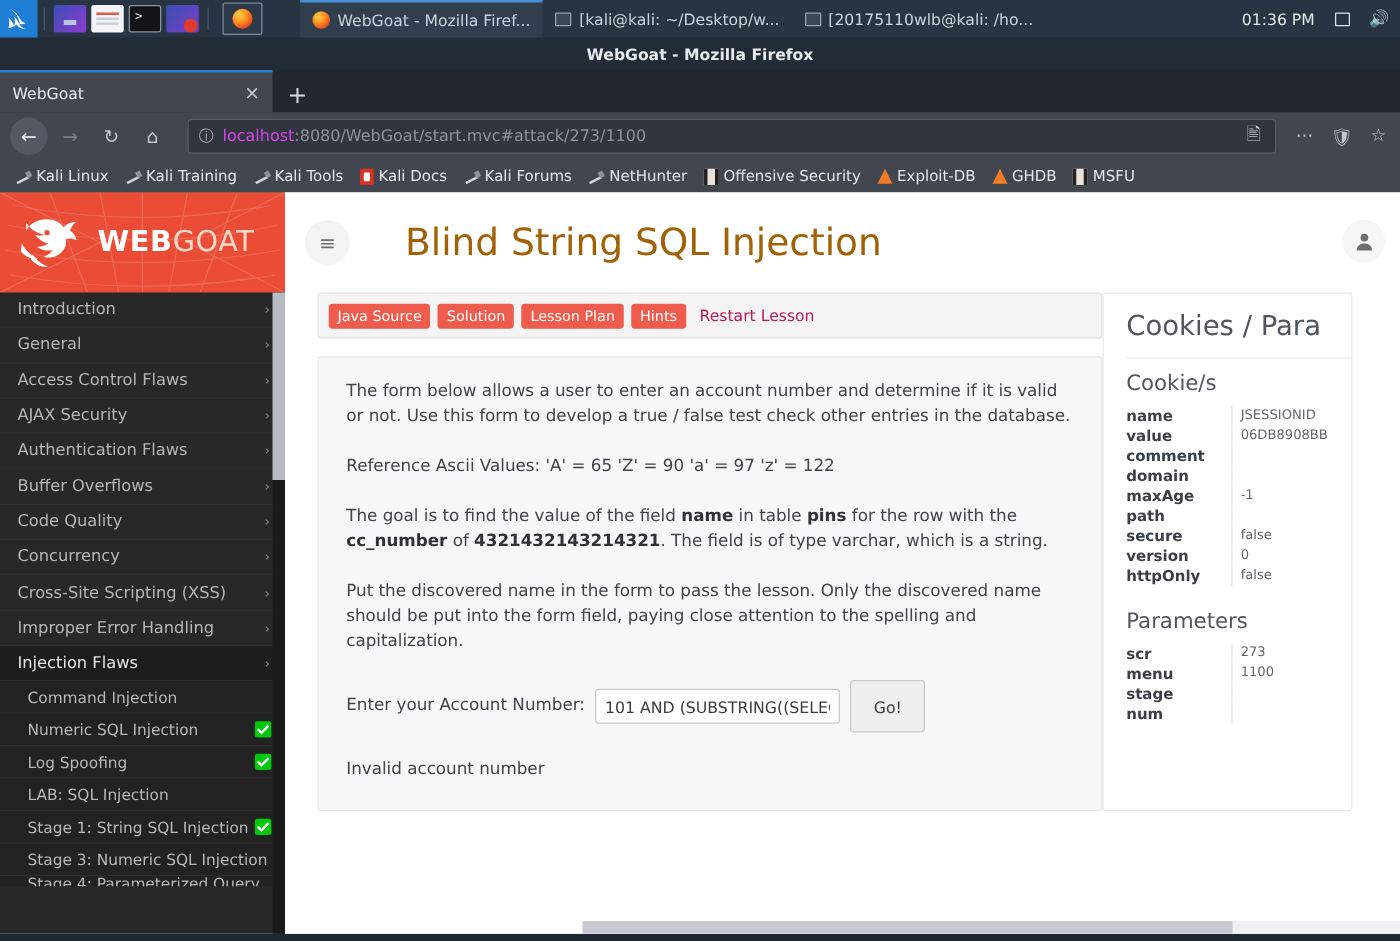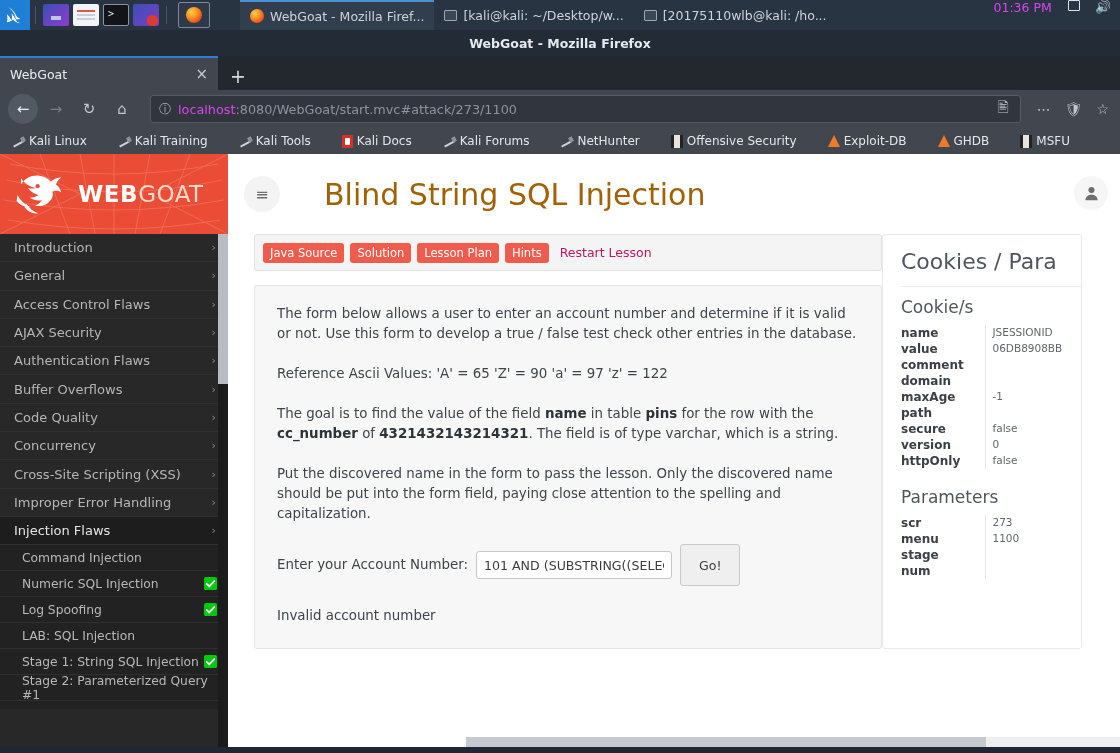--- a/index.html
+++ b/index.html
@@ -54,21 +54,21 @@
   .tb-win.focused { background: #313e4e; border-top: 2px solid #4a90d9; }
   .tb-win .lbl { overflow: hidden; text-overflow: ellipsis; }
   .tb-term-ico {
     width: 13px; height: 11px; border: 1px solid #9aa4b2;
     background: #3b4755; border-radius: 1px; flex: none;
   }
   .tb-ff-ico { width: 14px; height: 14px; border-radius: 50%; flex:none;
     background: radial-gradient(circle at 35% 32%, #ffd24a 0%, #ff8a1e 42%, #e8521f 72%, #b3341a 100%); }
   .tb-right {
     position: absolute; right: 8px; top: 0; height: 30px;
-    display: flex; gap: 16px; font-size: 12.5px; color: #d946ef;
+    display: flex; align-items: center; gap: 16px; font-size: 12.5px; color: #e5e5e5;
   }
   .tb-ico-sq { width: 12px; height: 11px; border: 1.6px solid #dfe4ea; border-radius: 1px; }
   .tb-ico-spk { font-size: 13px; line-height: 1; }
 
   
   .wintitle {
     height: 26px; background: #232b36; color: #e6eaef;
     display: flex; align-items: center; justify-content: center;
     font-size: 12.5px; font-weight: bold;
   }
@@ -100,21 +100,21 @@
     display: flex; align-items: center; padding: 0 8px; gap: 7px;
   }
   .url-i { color: #aab0ba; font-size: 12px; }
   .url-text { flex: 1; font-size: 12.8px; color: #8d939d; white-space: nowrap; overflow: hidden; }
   .url-text b { color: #d946ef; font-weight: normal; }
   .url-ico { color: #c2c7cf; font-size: 14px; padding: 0 3px; cursor: pointer; }
   .nav-right { display: flex; align-items: center; gap: 8px; padding-left: 4px; }
 
   .bookmarks {
     height: 26px; background: #42474f; display: flex; align-items: center;
-    padding: 0 6px; gap: 19px; font-size: 12px; color: #e3e6ea; overflow: hidden;
+    padding: 0 6px; gap: 1px; font-size: 12px; color: #e3e6ea; overflow: hidden;
   }
   .bm { display: flex; align-items: center; gap: 4px; padding: 2px 6px; border-radius: 2px; cursor: pointer; white-space: nowrap; }
   .bm-drag { width: 13px; height: 13px; position: relative; flex:none; }
   .bm-drag::before { content:""; position:absolute; left:1px; top:8px; width:11px; height:2px; background:#cfd4db; transform: rotate(-28deg); }
   .bm-drag::after { content:""; position:absolute; left:9px; top:2px; width:4px; height:5px; background:#8d939d; transform: rotate(-28deg); }
   .bm-doc { width:11px;height:13px;background:#d93025;border-radius:1px;position:relative; }
   .bm-doc::after{content:"";position:absolute;left:3px;top:3px;width:5px;height:7px;background:#fff;border-radius:1px;}
   .bm-flame { width:0;height:0;border-left:6px solid transparent;border-right:6px solid transparent;border-bottom:12px solid #ef7a28; }
   .bm-bars { width:12px;height:13px;background:#e8e4dc;position:relative; }
   .bm-bars::before{content:"";position:absolute;left:0;top:0;width:3px;height:13px;background:#222;}
@@ -417,23 +417,20 @@
           <span>LAB: SQL Injection</span>
         </div>
       <div class="les">
           <span>Stage 1: String SQL Injection</span>
         <svg class="tick" viewBox="0 0 16 16">
             <rect x="1" y="1" width="14" height="14" rx="2" fill="#00c90b"></rect>
             <path d="M4 8.4l2.6 2.6L12 5.4" stroke="#fff" stroke-width="2" fill="none" stroke-linecap="round"></path>
           </svg>
       </div>
       <div class="les">
-          <span>Stage 2: Parameterized Query #1</span>
-        </div>
-      <div class="les">
           <span>Stage 3: Numeric SQL Injection</span>
         </div>
       <div class="les">
           <span>Stage 4: Parameterized Query #2</span>
         </div>
     </div>
 
     <div class="sb-scroll">
       <div class="sb-thumb"></div>
     </div>

